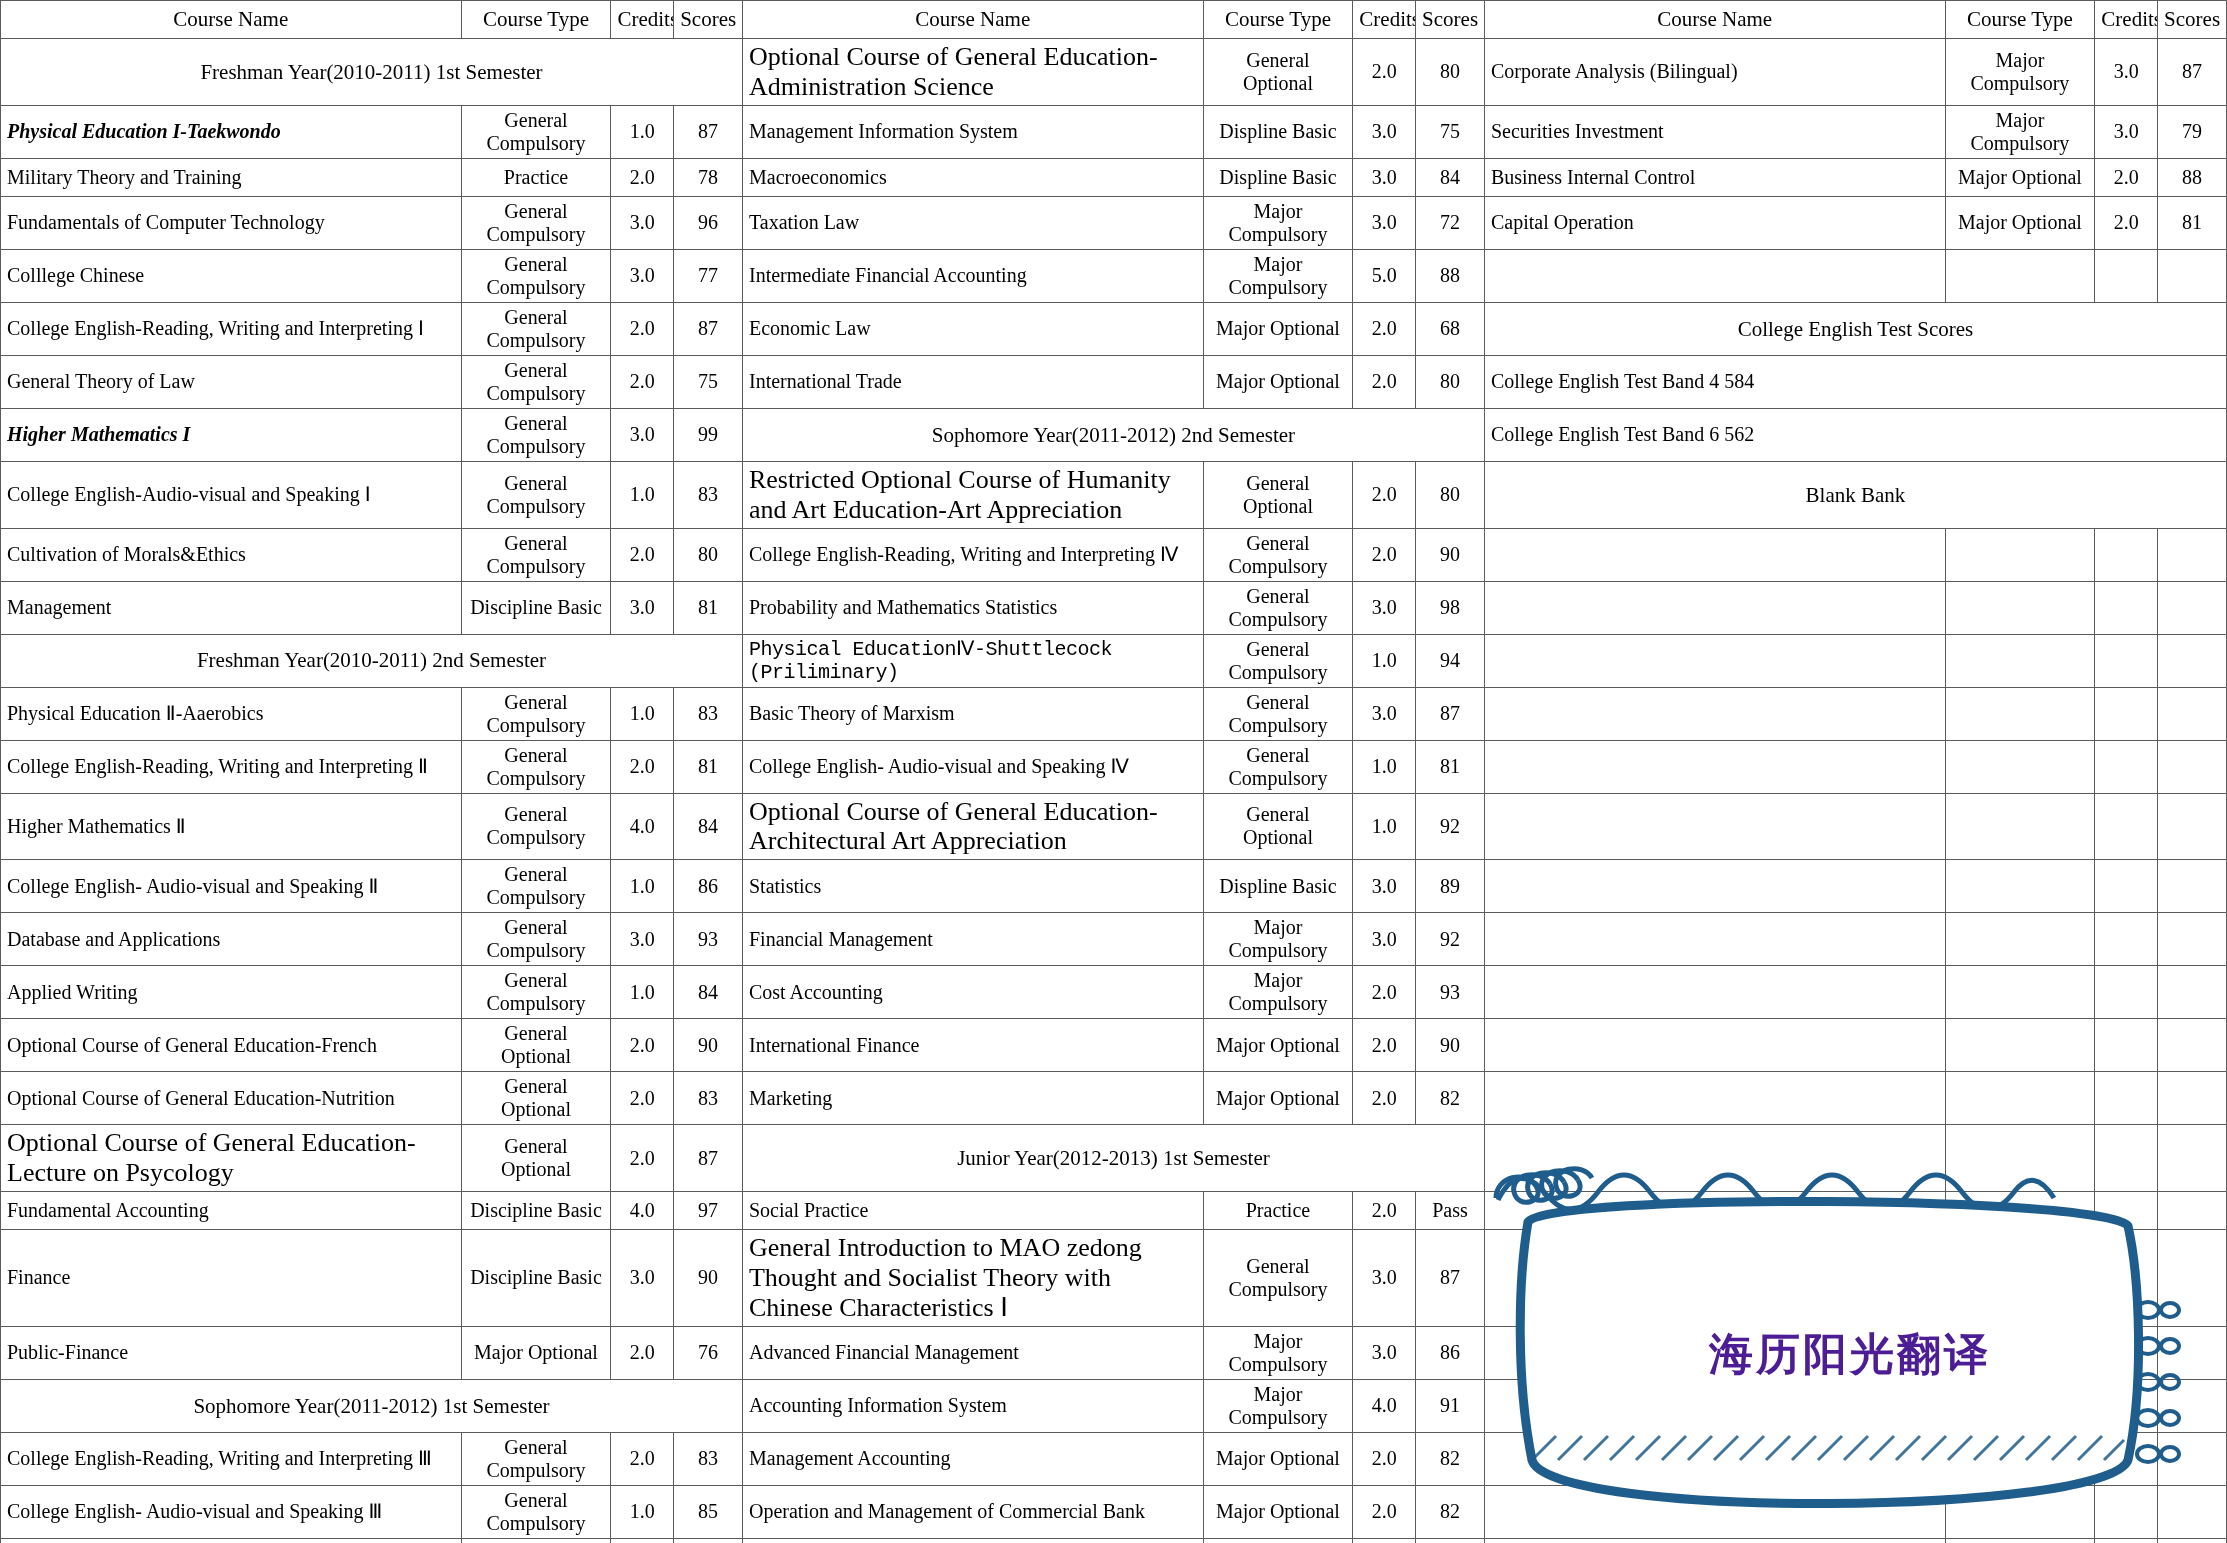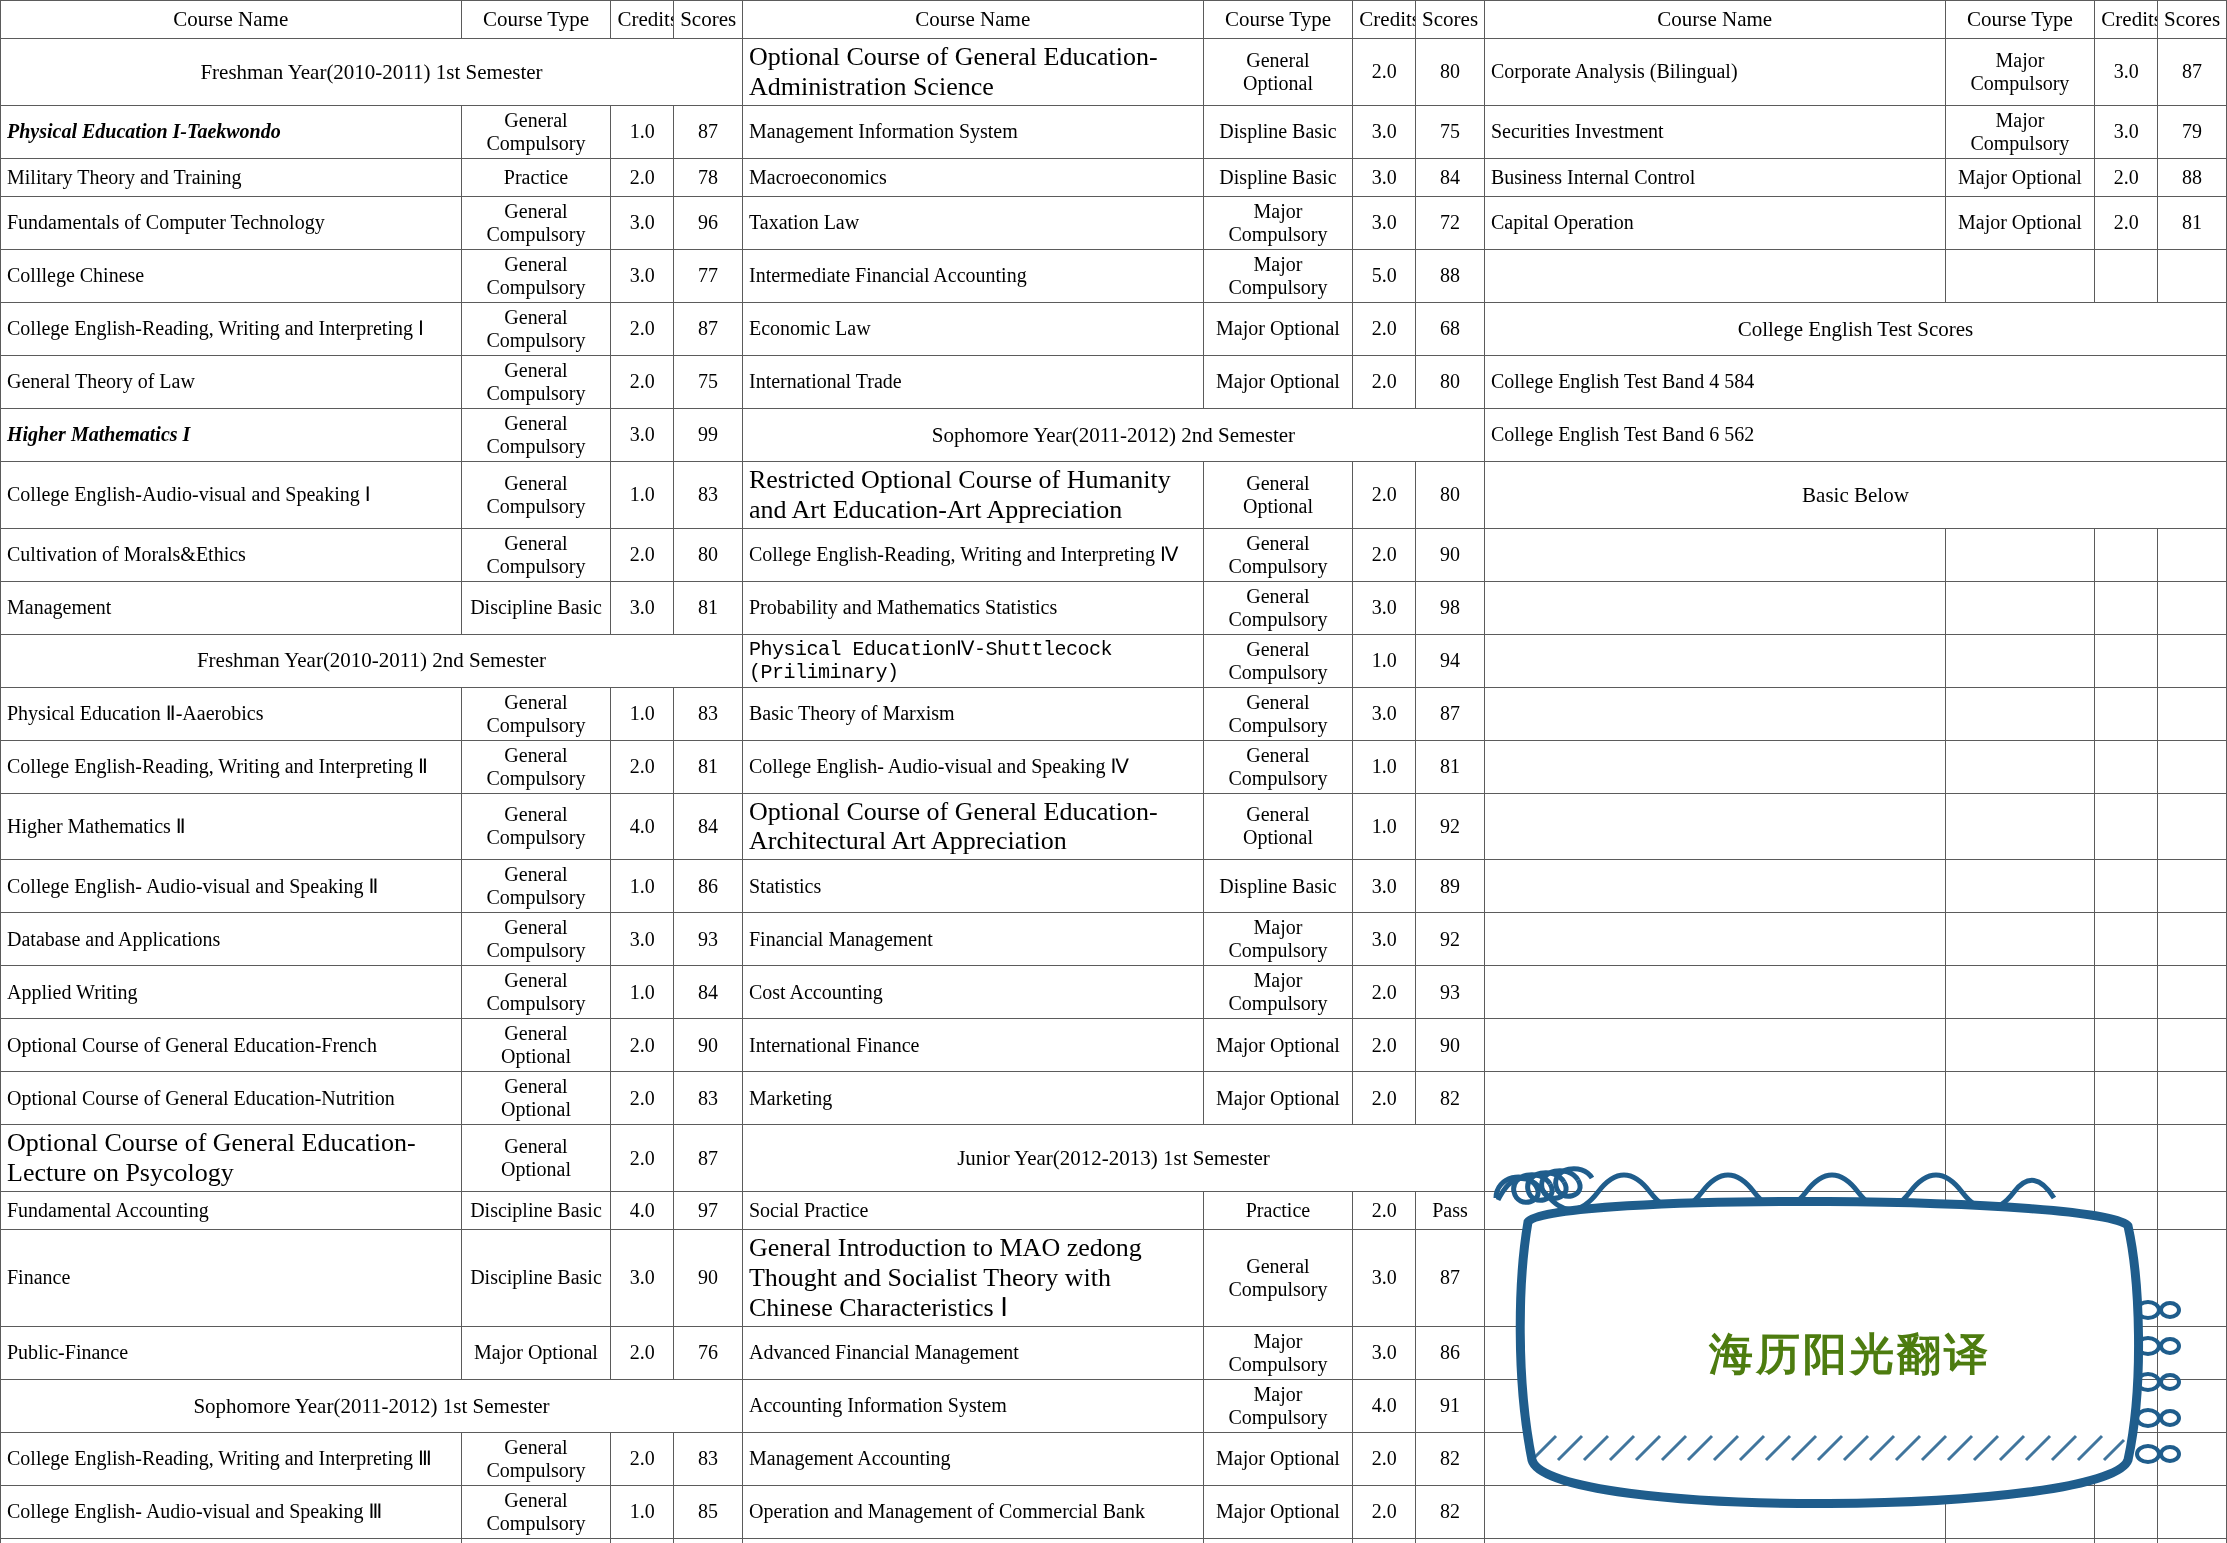--- a/index.html
+++ b/index.html
@@ -71,21 +71,21 @@
   }
   .wm-text {
     position: absolute;
     left: 1640px;
     top: 1325px;
     width: 420px;
     text-align: center;
     font-family: "DejaVu Sans", sans-serif;
     font-size: 44px;
     font-weight: bold;
-    color: #4d7c0f;
+    color: #4c1d95;
     letter-spacing: 3px;
     pointer-events: none;
   }
 </style>
 </head>
 <body>
 
 <div class="sheet">
 <table class="transcript">
   <colgroup>
@@ -218,21 +218,21 @@
         </tr>
         <tr>
           <td class="lft tight">College English-Audio-visual and Speaking Ⅰ</td>
           <td class="ctr tight">General Compulsory</td>
           <td class="ctr">1.0</td>
           <td class="ctr">83</td>
           <td class="lft tight small">Restricted Optional Course of  Humanity and Art Education-Art Appreciation</td>
           <td class="ctr tight">General Optional</td>
           <td class="ctr">2.0</td>
           <td class="ctr">80</td>
-          <td colspan="4" class="sem">Basic Below</td>
+          <td colspan="4" class="sem">Blank Bank</td>
         </tr>
         <tr>
           <td class="lft tight">Cultivation of Morals&amp;Ethics</td>
           <td class="ctr tight">General Compulsory</td>
           <td class="ctr">2.0</td>
           <td class="ctr">80</td>
           <td class="lft tight">College English-Reading, Writing and Interpreting Ⅳ</td>
           <td class="ctr tight">General Compulsory</td>
           <td class="ctr">2.0</td>
           <td class="ctr">90</td>

